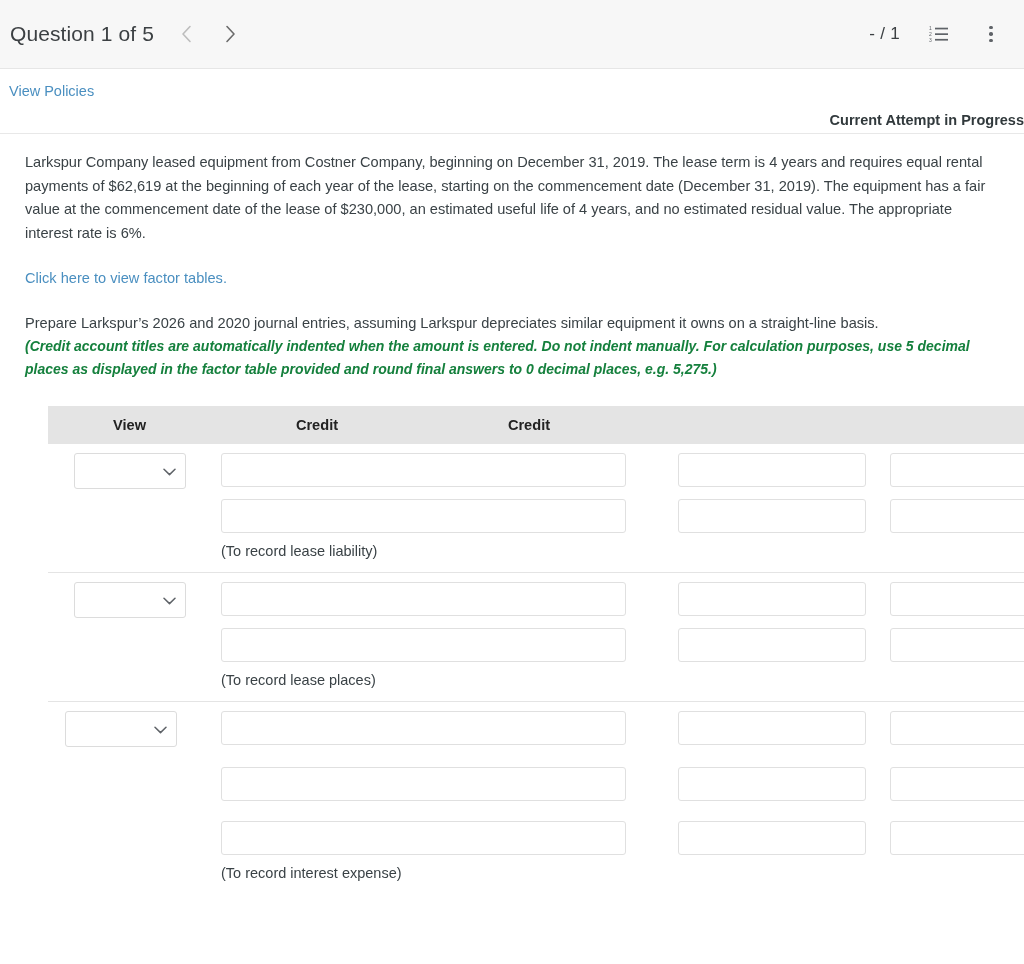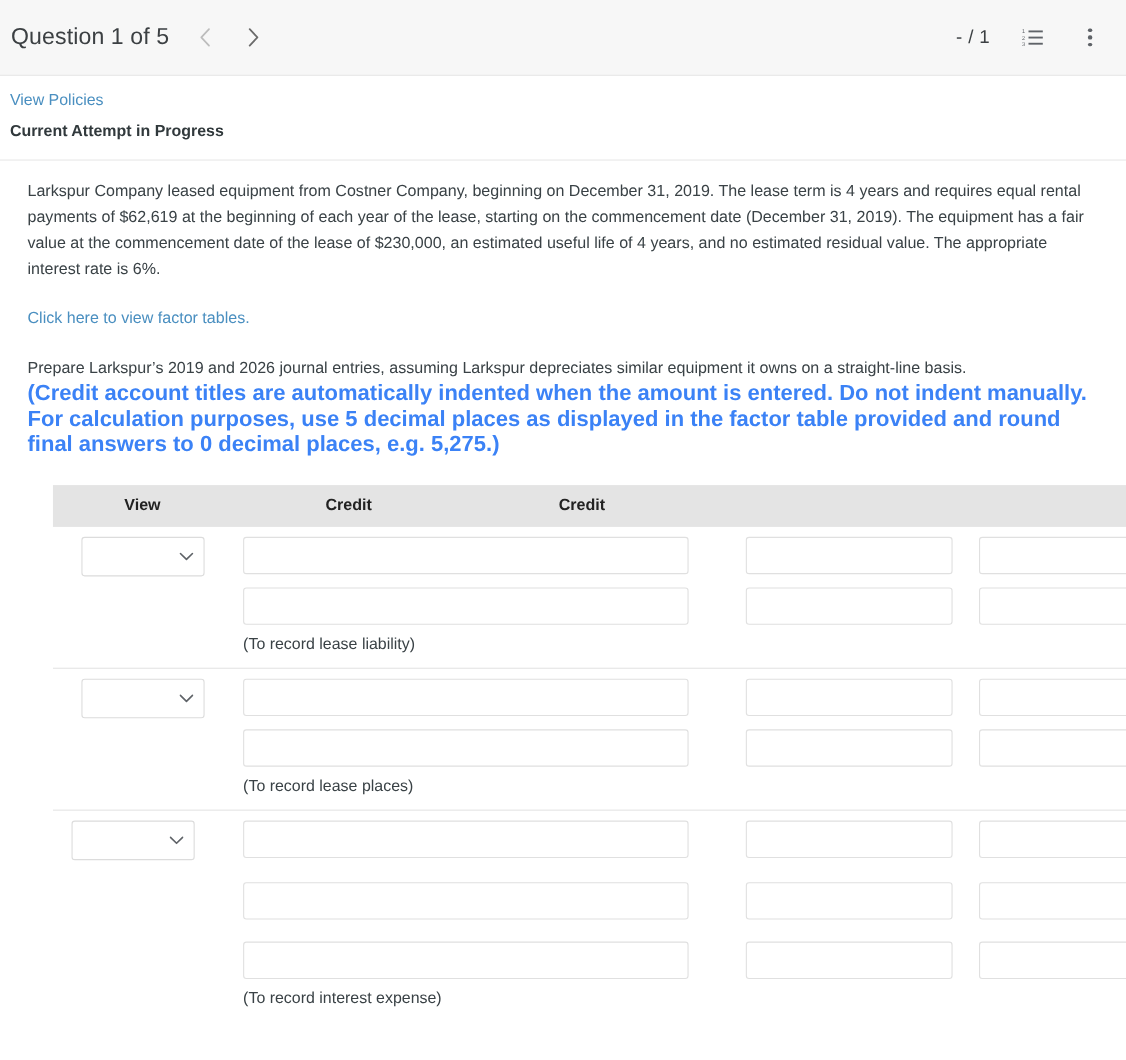--- a/index.html
+++ b/index.html
@@ -73,22 +73,23 @@
   .policies-row {
     padding: 13px 0 0 9px;
   }
   .link {
     color: #4a8fc0;
     font-size: 14.5px;
     text-decoration: none;
     cursor: pointer;
   }
   .attempt-row {
-    padding: 11px 0 16px 9px;
+    padding: 11px 0 4px 9px;
     border-bottom: 1px solid #e8e8e8;
+    text-align: right;
   }
   .attempt-title {
     font-size: 14.5px;
     font-weight: bold;
     color: #31393c;
   }
 
   .body-wrap {
     padding: 0 4px 0 25px;
   }
@@ -107,23 +108,24 @@
     cursor: pointer;
   }
   .prepare {
     font-size: 14.6px;
     line-height: 23px;
     color: #3a4246;
     margin-top: 25px;
     max-width: 975px;
   }
   .red-note {
-    color: #3b82f6;
+    color: #15803d;
     font-weight: bold;
-    font-size: 20px;
+    font-style: italic;
+    font-size: 14px;
     line-height: 23px;
     display: block;
   }
 
   
   .table-wrap {
     margin-top: 25px;
     margin-left: 23px;
     width: 1001px;
     overflow: hidden;
@@ -269,21 +271,21 @@
     <span class="attempt-title">Current Attempt in Progress</span>
   </div>
 
   <div class="body-wrap">
 
     <p class="para">Larkspur Company leased equipment from Costner Company, beginning on December 31, 2019. The lease term is 4 years and requires equal rental payments of $62,619 at the beginning of each year of the lease, starting on the commencement date (December 31, 2019). The equipment has a fair value at the commencement date of the lease of $230,000, an estimated useful life of 4 years, and no estimated residual value. The appropriate interest rate is 6%.</p>
 
     <span class="factor-link">Click here to view factor tables.</span>
 
     <p class="prepare">
-      <span>Prepare Larkspur’s 2019 and 2026 journal entries, assuming Larkspur depreciates similar equipment it owns on a straight-line basis.</span>
+      <span>Prepare Larkspur’s 2026 and 2020 journal entries, assuming Larkspur depreciates similar equipment it owns on a straight-line basis.</span>
       <span class="red-note">(Credit account titles are automatically indented when the amount is entered. Do not indent manually. For calculation purposes, use 5 decimal places as displayed in the factor table provided and round final answers to 0 decimal places, e.g. 5,275.)</span>
     </p>
 
     
     <div class="table-wrap">
 
       <div class="jt-head">
         <div class="col-date">View</div>
         <div class="col-debit">Credit</div>
         <div class="col-credit">Credit</div>

